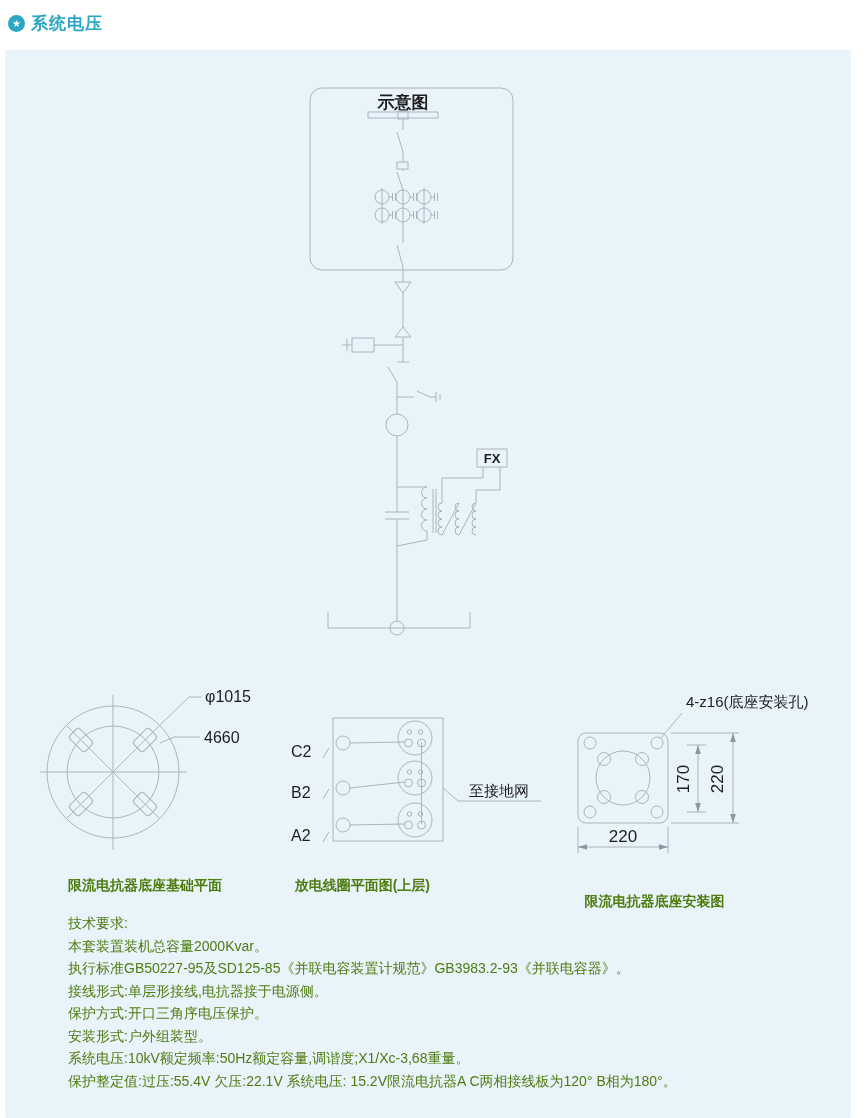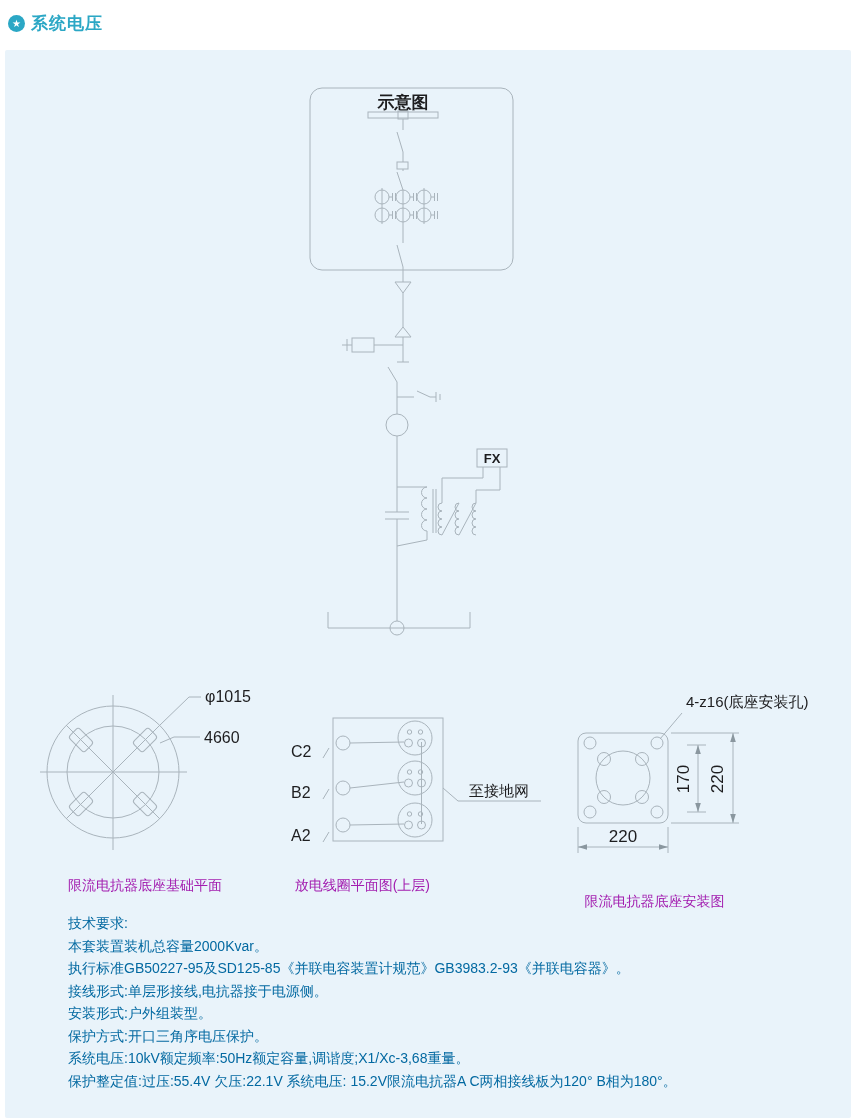--- a/index.html
+++ b/index.html
@@ -9,22 +9,22 @@
   #hdr{position:absolute;left:8px;top:12px;display:flex;align-items:center;gap:6px;}
   #hdr .ico{width:17px;height:17px;border-radius:50%;background:#2ba7c5;color:#fff;
             display:inline-flex;align-items:center;justify-content:center;font-size:10px;line-height:1;}
   #hdr .ttl{color:#2ba7c5;font-size:17px;font-weight:bold;letter-spacing:1px;}
   
   #panel{position:absolute;left:5px;top:50px;width:846px;height:1068px;background:#e9f3fa;border-radius:2px;}
   .abs{position:absolute;}
   svg{display:block;overflow:visible;}
   svg line,svg rect,svg circle,svg path,svg polyline{stroke:#a9b4bc;stroke-width:1;fill:none;}
   svg text{stroke:none;fill:#1d1d1f;}
-  .caption{position:absolute;top:877px;font-size:14px;color:#a21caf;text-align:center;white-space:nowrap;}
-  #tech{position:absolute;left:68px;top:912px;font-size:14px;line-height:22.5px;color:#0369a1;white-space:nowrap;}
+  .caption{position:absolute;top:877px;font-size:14px;color:#4d7c0f;text-align:center;white-space:nowrap;font-weight:bold;}
+  #tech{position:absolute;left:68px;top:912px;font-size:14px;line-height:22.5px;color:#4d7c0f;white-space:nowrap;}
 </style>
 </head>
 <body>
 
 <div id="page">
 
   <div id="hdr">
     <span class="ico">★</span>
     <span class="ttl">系统电压</span>
   </div>
@@ -248,19 +248,19 @@
 
   <div class="caption" style="left:40px;width:210px;">限流电抗器底座基础平面</div>
   <div class="caption" style="left:280px;width:150px;text-align:right;">放电线圈平面图(上层)</div>
   <div class="caption" style="left:572px;width:165px;margin-top:16px;">限流电抗器底座安装图</div>
 
   <div id="tech">
     <div>技术要求:</div>
     <div>本套装置装机总容量2000Kvar。</div>
     <div>执行标准GB50227-95及SD125-85《并联电容装置计规范》GB3983.2-93《并联电容器》。</div>
     <div>接线形式:单层形接线,电抗器接于电源侧。</div>
+    <div>保护方式:开口三角序电压保护。</div>
     <div>安装形式:户外组装型。</div>
-    <div>保护方式:开口三角序电压保护。</div>
     <div>系统电压:10kV额定频率:50Hz额定容量,调谐度;X1/Xc-3,68重量。</div>
     <div>保护整定值:过压:55.4V  欠压:22.1V  系统电压: 15.2V限流电抗器A C两相接线板为120°  B相为180°。</div>
   </div>
 
 </div>
 
 </body></html>

